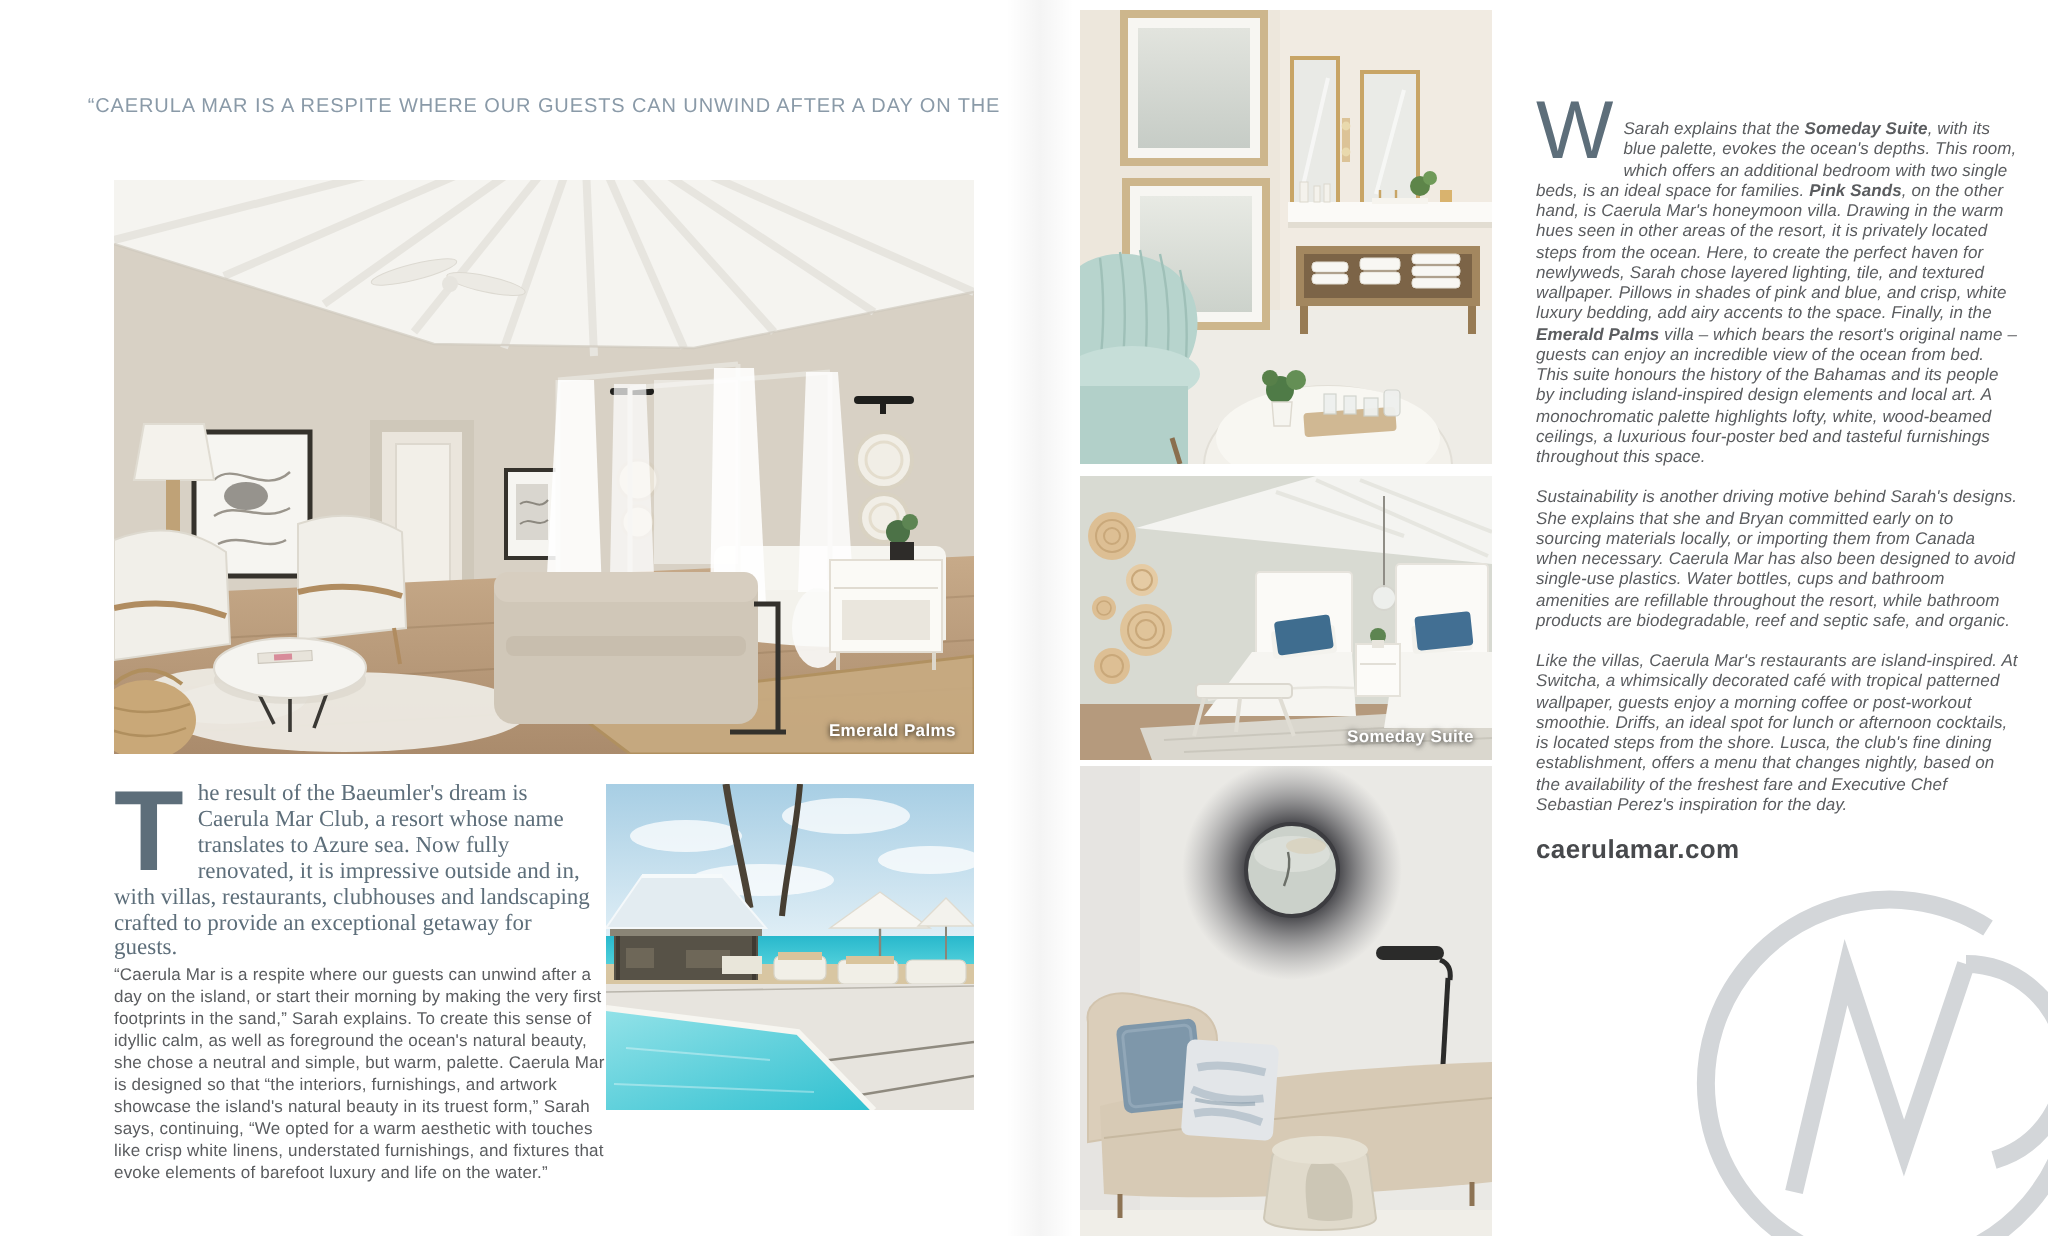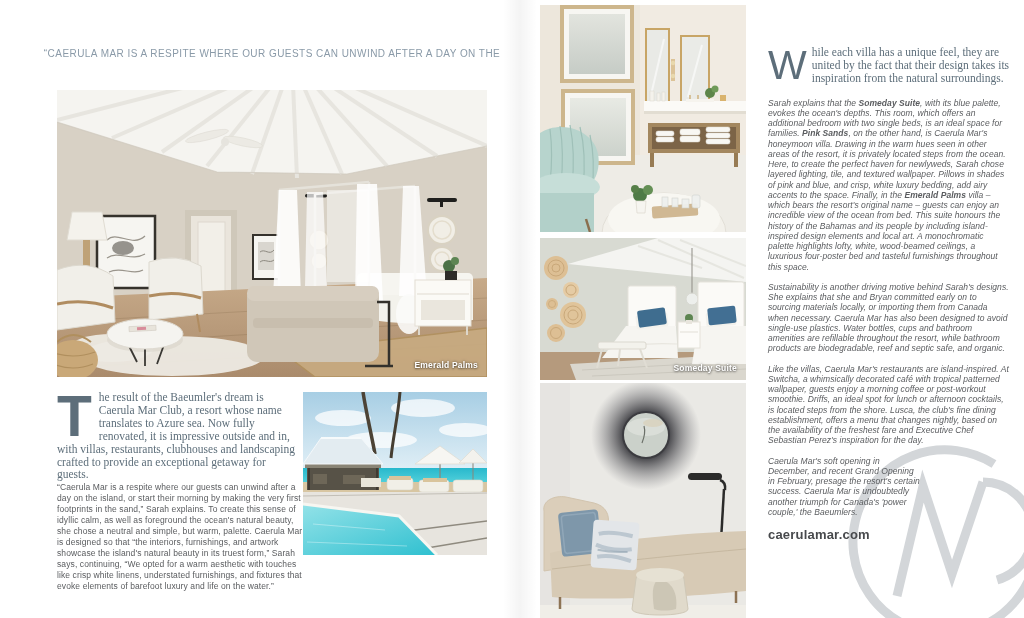--- a/index.html
+++ b/index.html
@@ -458,23 +458,22 @@
       <g fill="none" stroke="#d3d6d9" stroke-width="9">
         <path d="M190,101 A92,92 0 1 1 149,42"></path>
         <path d="M52,174 L78,64 L107,152 L138,60"></path>
         <path d="M138,60 A50,50 0 0 1 152,158"></path>
       </g>
     </svg>
   </div>
 
   <div class="right-col">
     <div class="intro">
-      <span class="dropcap-w">W</span><span>hile each villa has a unique feel, they are united by the fact that their design takes its inspiration from the natural surroundings.</span>
+      <span class="dropcap-w">W</span>
     </div>
     <p><span>Sarah explains that the </span><b>Someday Suite</b><span>, with its blue palette, evokes the ocean's depths. This room, which offers an additional bedroom with two single beds, is an ideal space for families. </span><b>Pink Sands</b><span>, on the other hand, is Caerula Mar's honeymoon villa. Drawing in the warm hues seen in other areas of the resort, it is privately located steps from the ocean. Here, to create the perfect haven for newlyweds, Sarah chose layered lighting, tile, and textured wallpaper. Pillows in shades of pink and blue, and crisp, white luxury bedding, add airy accents to the space. Finally, in the </span><b>Emerald Palms</b><span> villa – which bears the resort's original name – guests can enjoy an incredible view of the ocean from bed. This suite honours the history of the Bahamas and its people by including island-inspired design elements and local art. A monochromatic palette highlights lofty, white, wood-beamed ceilings, a luxurious four-poster bed and tasteful furnishings throughout this space.</span></p>
     <p><span>Sustainability is another driving motive behind Sarah's designs. She explains that she and Bryan committed early on to sourcing materials locally, or importing them from Canada when necessary. Caerula Mar has also been designed to avoid single-use plastics. Water bottles, cups and bathroom amenities are refillable throughout the resort, while bathroom products are biodegradable, reef and septic safe, and organic.</span></p>
     <p><span>Like the villas, Caerula Mar's restaurants are island-inspired. At Switcha, a whimsically decorated café with tropical patterned wallpaper, guests enjoy a morning coffee or post-workout smoothie. Driffs, an ideal spot for lunch or afternoon cocktails, is located steps from the shore. Lusca, the club's fine dining establishment, offers a menu that changes nightly, based on the availability of the freshest fare and Executive Chef Sebastian Perez's inspiration for the day.</span></p>
-    <p class="narrow"><span>Caerula Mar's soft opening in December, and recent Grand Opening in February, presage the resort's certain success. Caerula Mar is undoubtedly another triumph for Canada's 'power couple,' the Baeumlers.</span></p>
     <div class="website">caerulamar.com</div>
   </div>
 
   <div class="gutter"></div>
 </div>
 
 </body></html>

